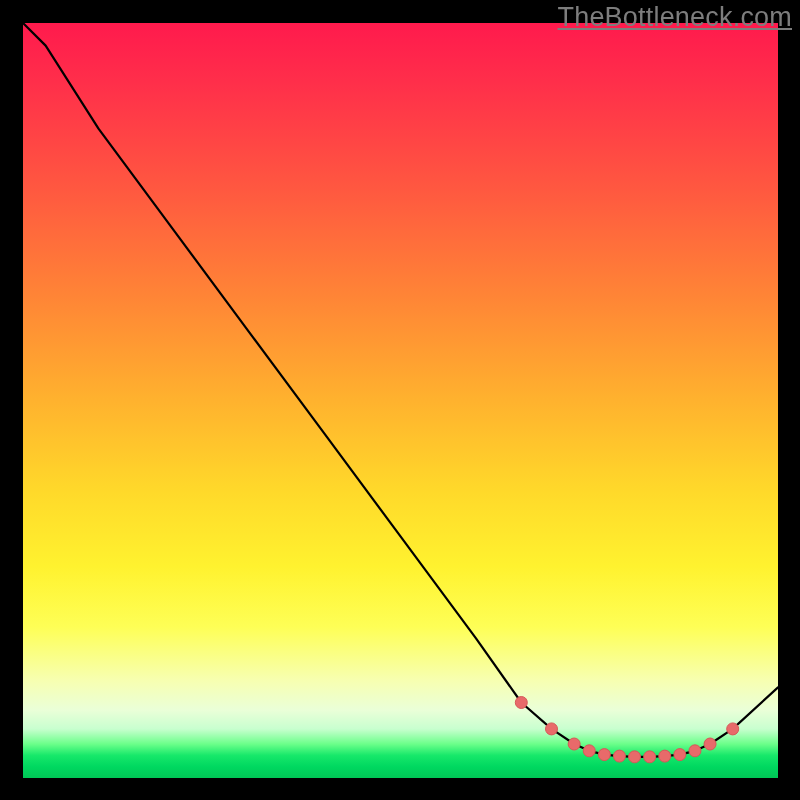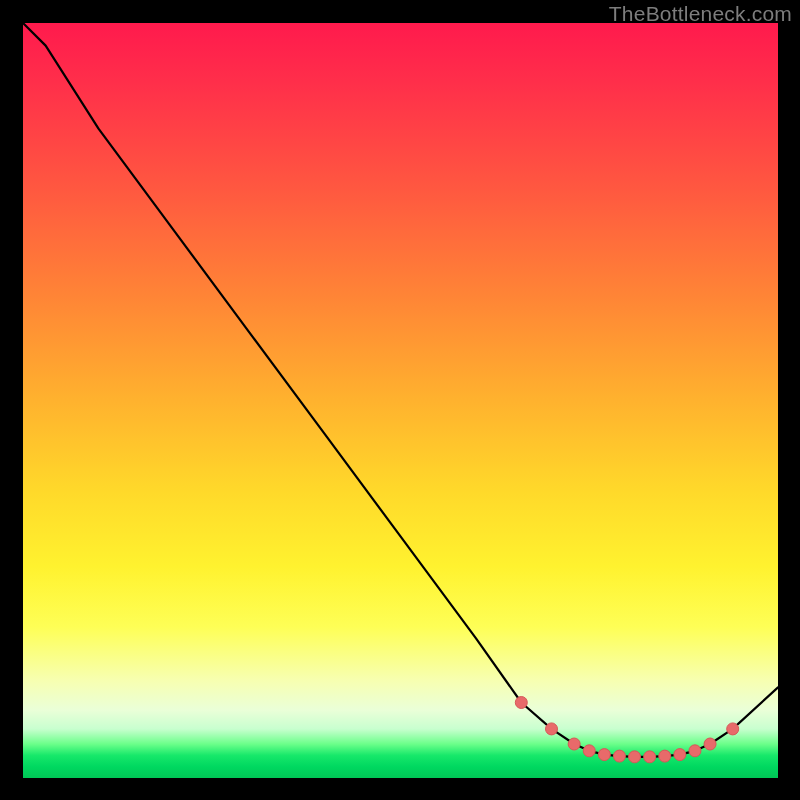--- a/index.html
+++ b/index.html
@@ -40,23 +40,24 @@
       #17e86a 97%,
       #00d860 98.5%,
       #00c756 100%
     );
   }
   .watermark {
     position: absolute;
     top: 2px;
     right: 8px;
     color: #7d7d7d;
-    font-size: 21px;
+    font-size: 27px;
     letter-spacing: 0.2px;
     user-select: none;
+    text-decoration: underline;
   }
   svg.curve {
     position: absolute;
     left: 0;
     top: 0;
     width: 755px;
     height: 755px;
     overflow: visible;
   }
 </style>

